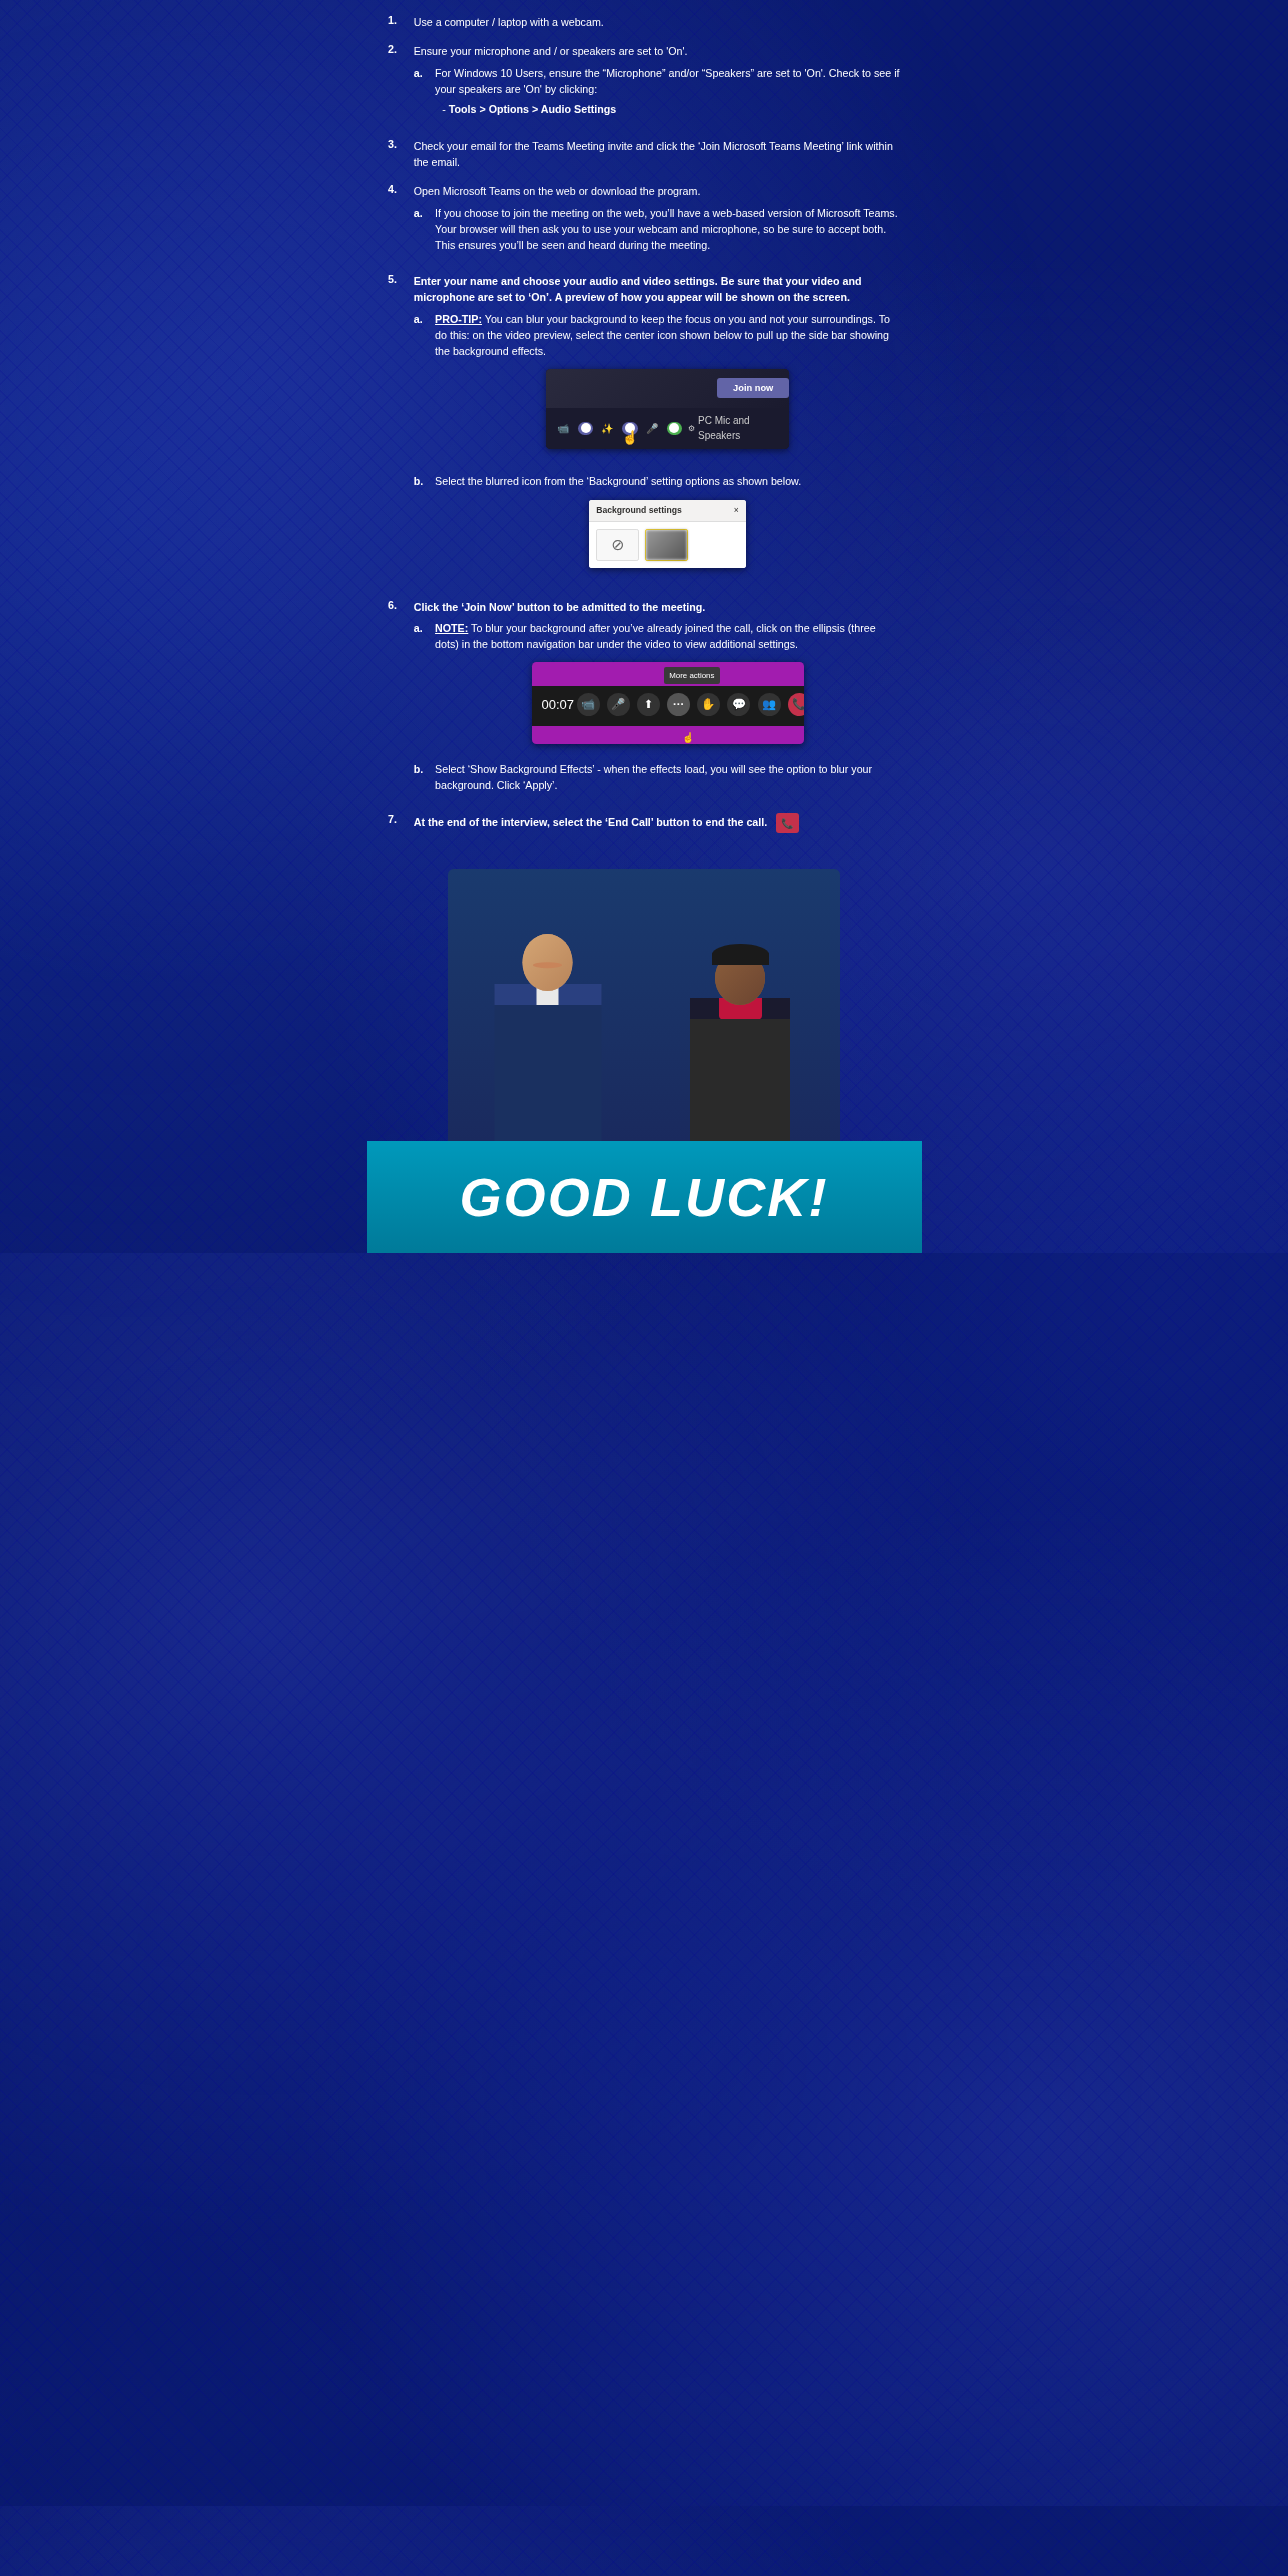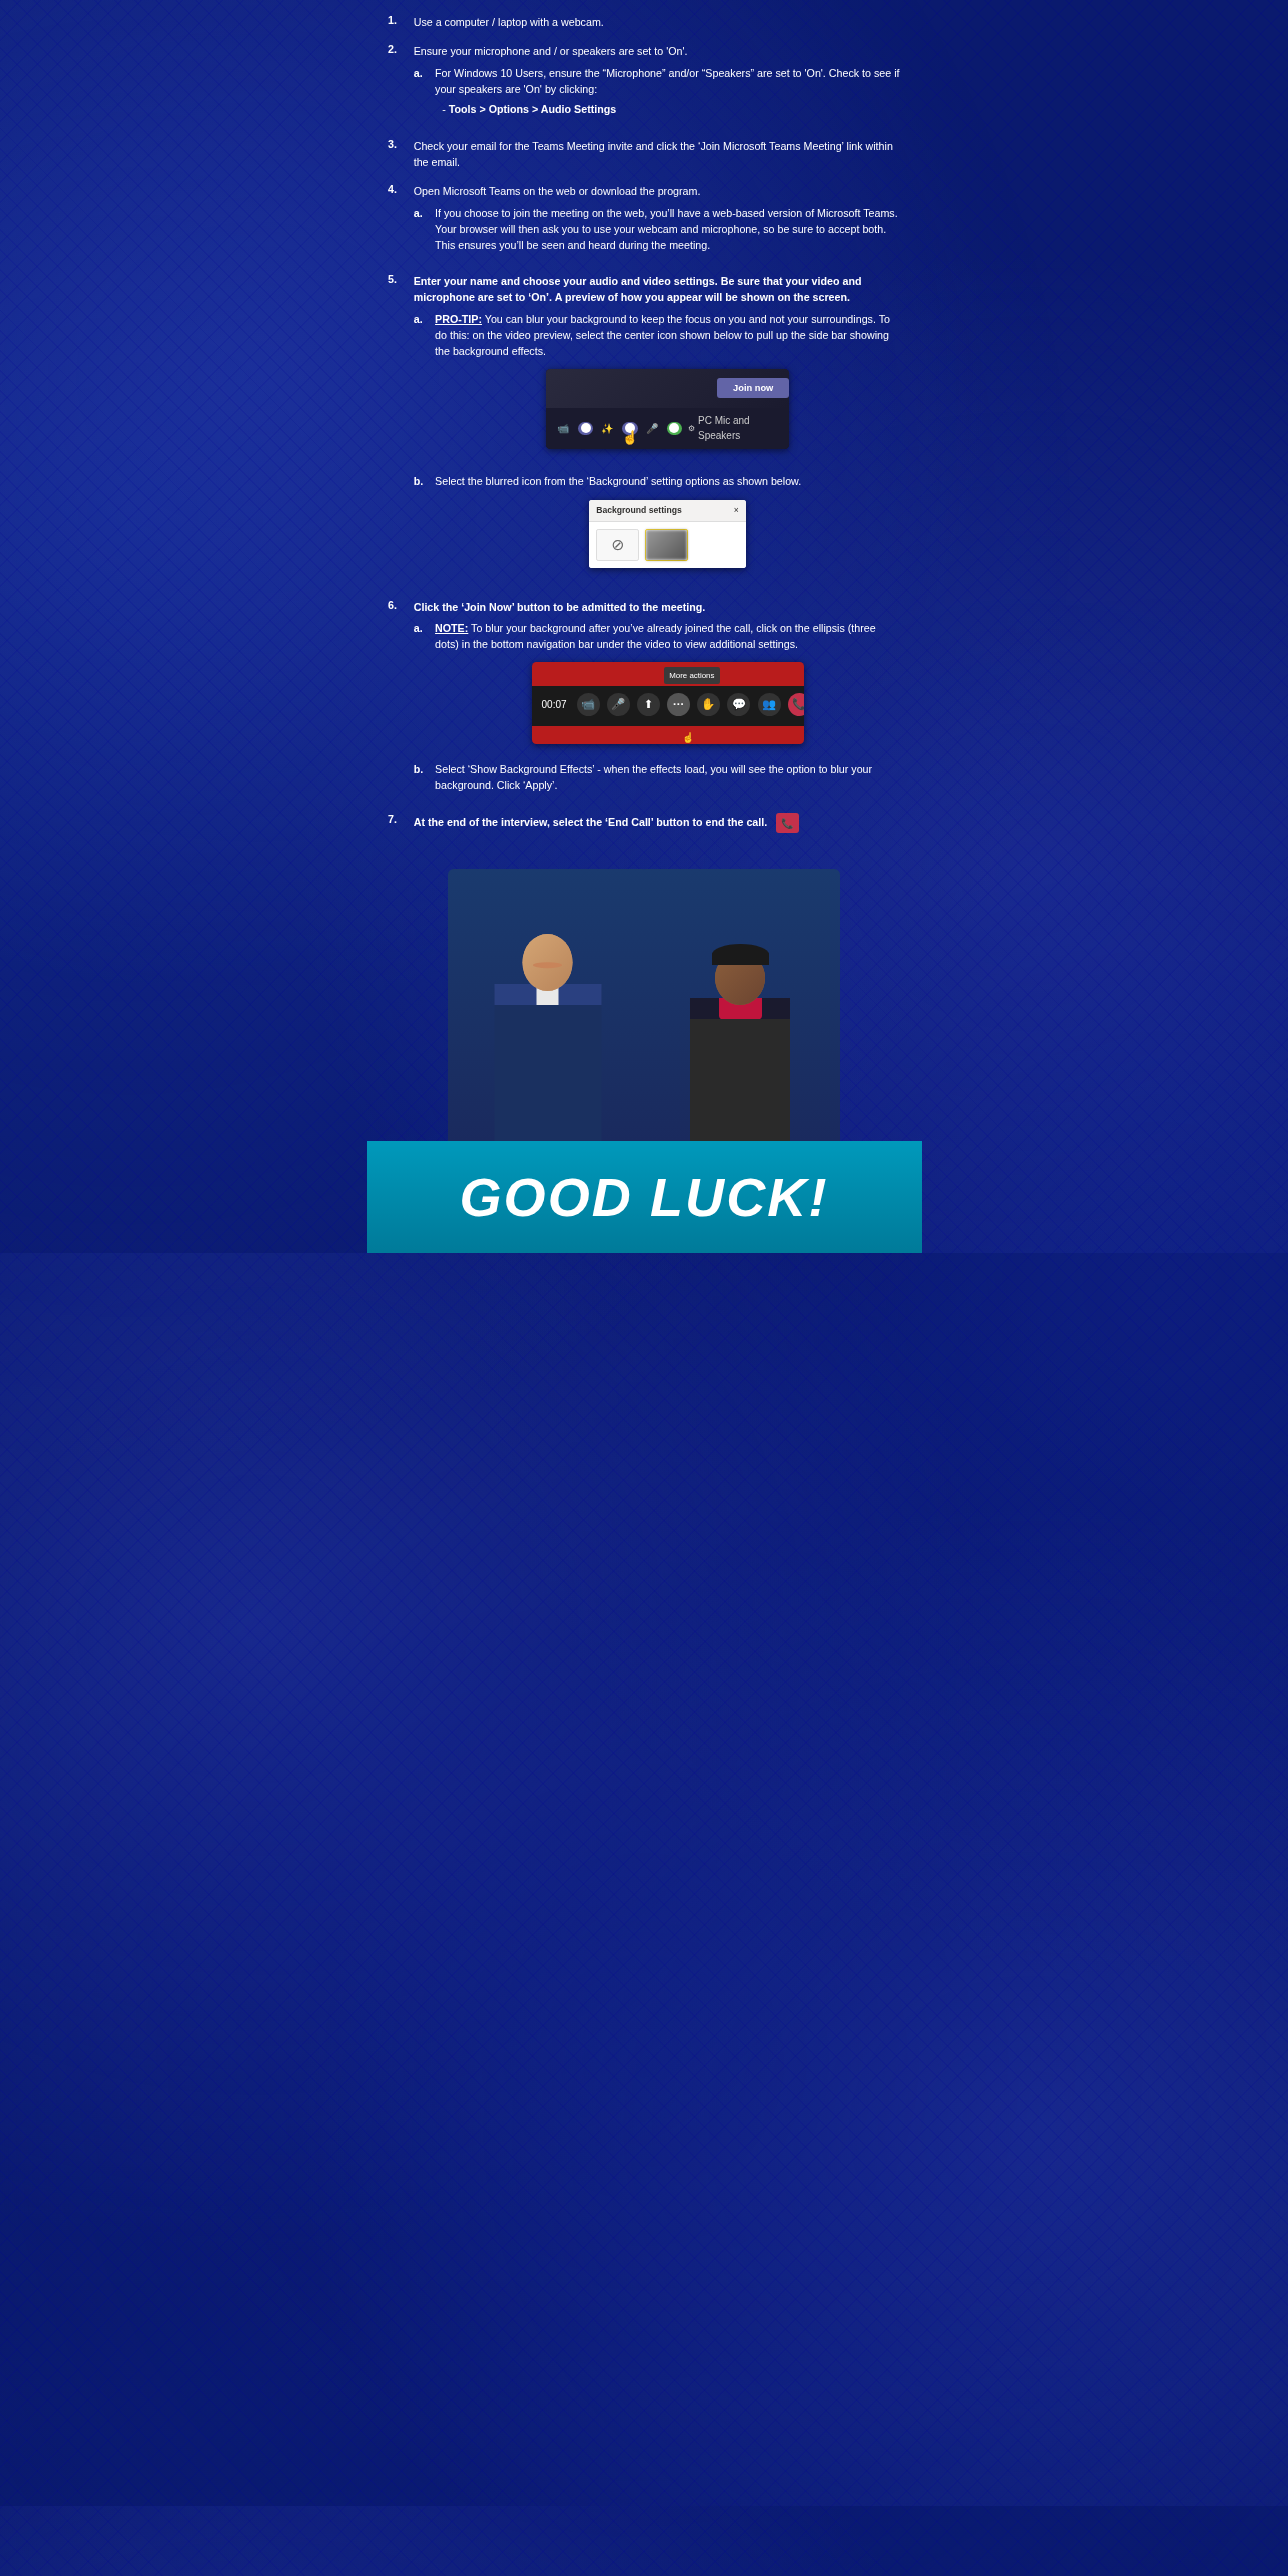--- a/index.html
+++ b/index.html
@@ -235,21 +235,21 @@
 
     .no-symbol {
       font-size: 15.7px;
       color: #666;
     }
 
     
     .screenshot-actions {
       margin: 10px auto;
       width: 272px;
-      background: #b91c1c;
+      background: #a21caf;
       border-radius: 4.3px;
       overflow: hidden;
       box-shadow: 0 1.4px 7.2px rgba(0,0,0,0.5);
     }
 
     .more-actions-tooltip {
       background: #3a3a3a;
       color: #fff;
       font-size: 7.9px;
       padding: 2.9px 5.7px;
@@ -261,21 +261,21 @@
     .actions-bar {
       background: #1a1a1a;
       padding: 7.2px 10px 10px;
       display: flex;
       align-items: center;
       gap: 10px;
     }
 
     .time-display {
       color: #fff;
-      font-size: 10px;
+      font-size: 13px;
       min-width: 25px;
     }
 
     .action-btn {
       width: 23px;
       height: 23px;
       border-radius: 50%;
       background: #333;
       display: flex;
       align-items: center;

